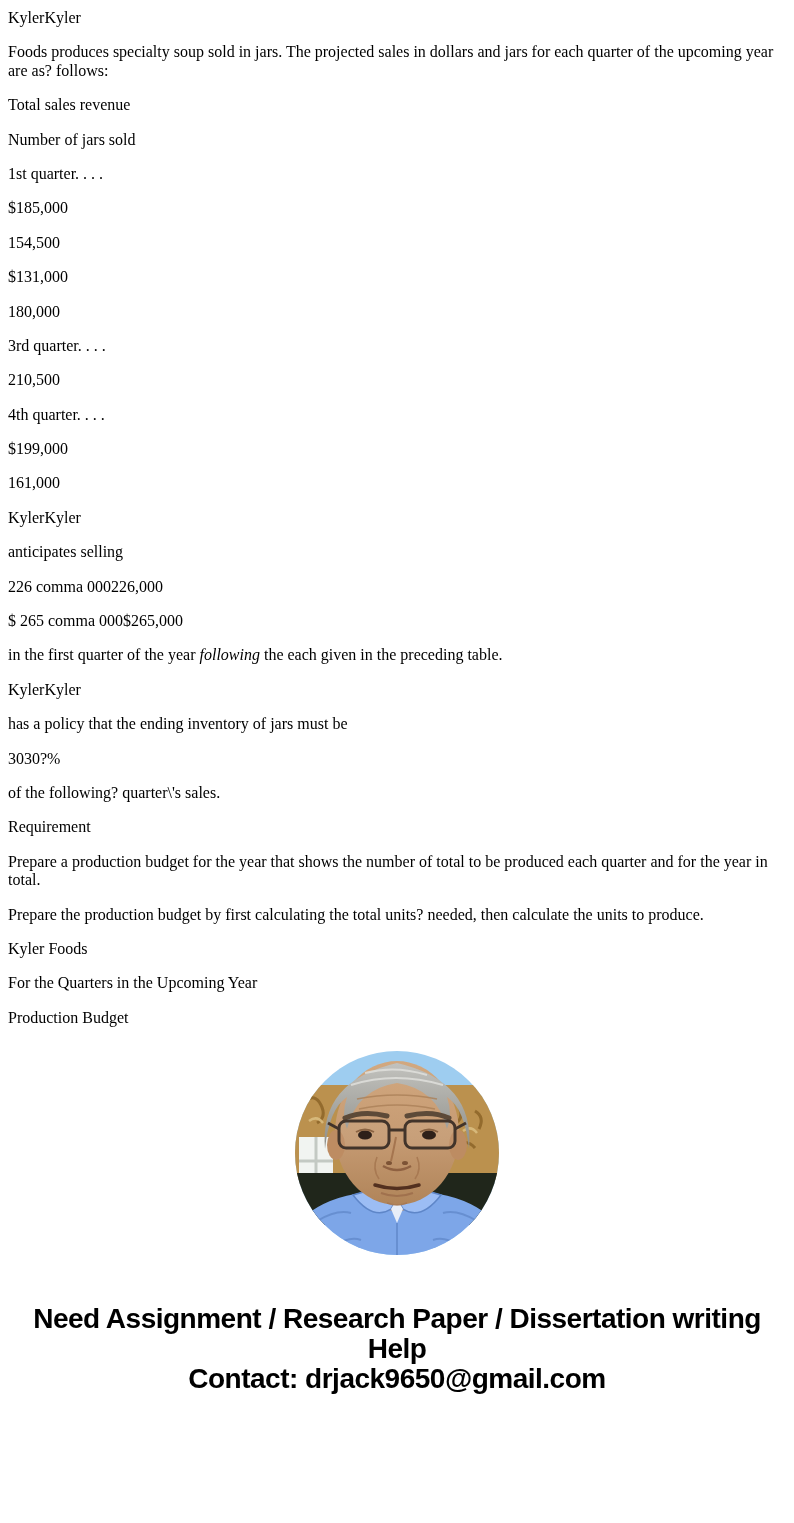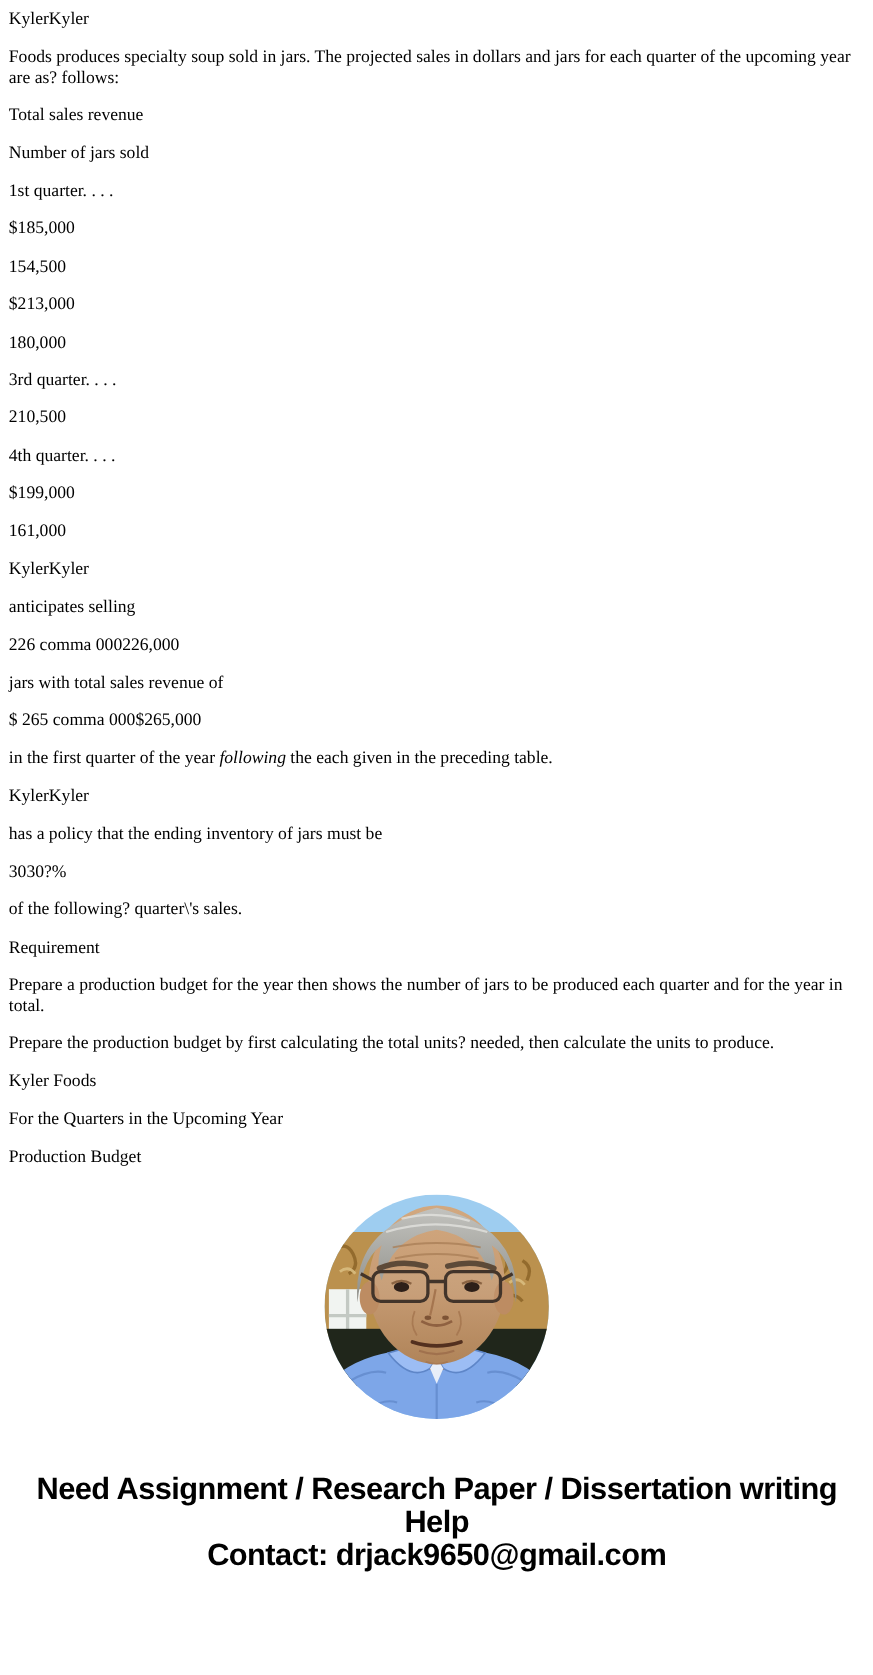--- a/index.html
+++ b/index.html
@@ -57,45 +57,44 @@
   <div class="doc">
     <p>KylerKyler</p>
     <p>Foods produces specialty soup sold in jars. The projected sales in dollars and jars for each quarter of the upcoming year are as? follows:</p>
     <p class="b">Total sales revenue</p>
     <p class="b">Number of jars sold</p>
 
     <p>1st quarter. . . .</p>
     <p>$185,000</p>
     <p>154,500</p>
 
-    <p>$213,000</p>
+    <p>$131,000</p>
     <p>180,000</p>
 
     <p>3rd quarter. . . .</p>
     <p>210,500</p>
 
     <p>4th quarter. . . .</p>
     <p>$199,000</p>
     <p>161,000</p>
 
     <p>KylerKyler</p>
     <p>anticipates selling</p>
     <p>226 comma 000226,000</p>
-    <p>jars with total sales revenue of</p>
     <p>$ 265 comma 000$265,000</p>
 
     <p><span>in the first quarter of the year </span><em>following</em><span> the each given in the preceding table.</span></p>
 
     <p>KylerKyler</p>
     <p>has a policy that the ending inventory of jars must be</p>
     <p>3030?%</p>
     <p>of the following? quarter\'s sales.</p>
 
     <p class="b">Requirement</p>
-    <p>Prepare a production budget for the year then shows the number of jars to be produced each quarter and for the year in total.</p>
+    <p>Prepare a production budget for the year that shows the number of total to be produced each quarter and for the year in total.</p>
     <p>Prepare the production budget by first calculating the total units? needed, then calculate the units to produce.</p>
 
     <p class="b">Kyler Foods</p>
     <p class="b">For the Quarters in the Upcoming Year</p>
     <p class="b">Production Budget</p>
   </div>
 
   <div class="avatar-wrap">
     <svg width="204" height="204" viewBox="0 0 204 204" aria-hidden="true">
       <defs>

